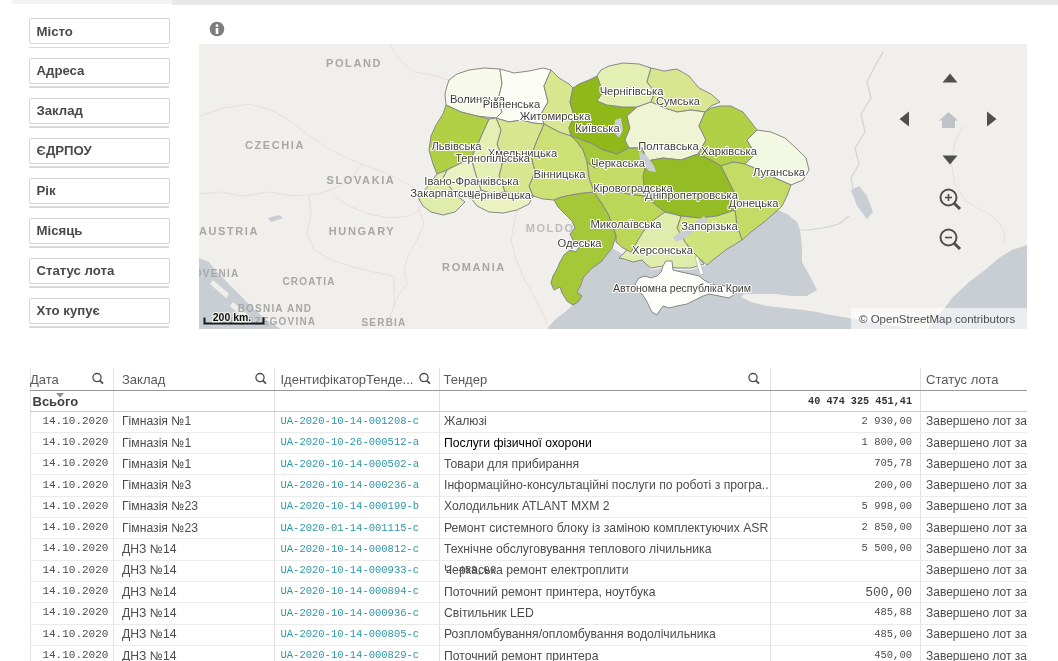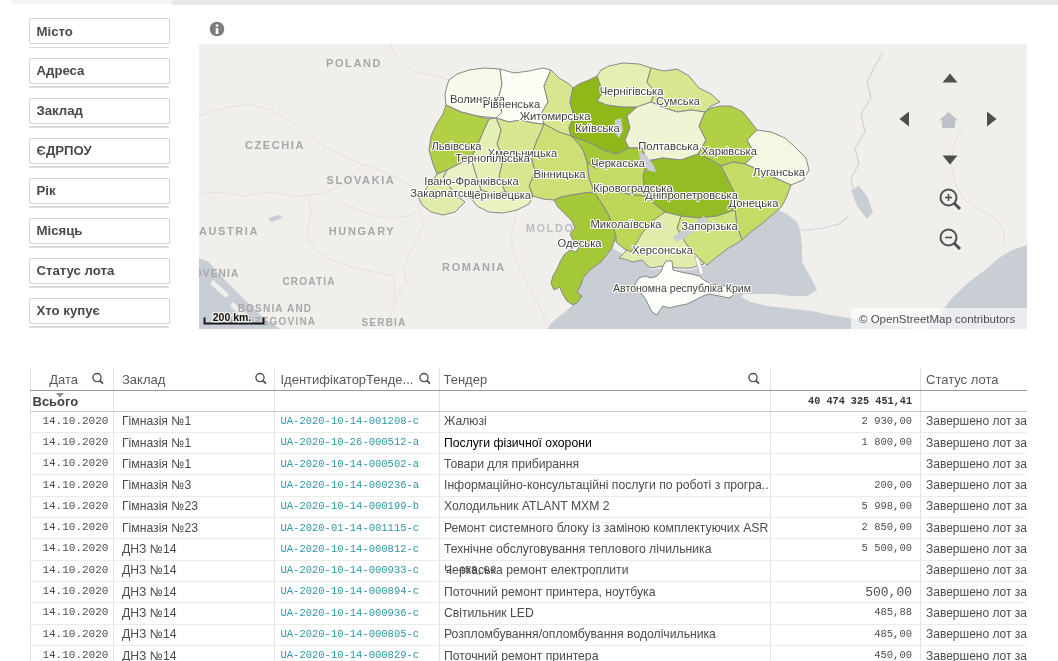--- a/index.html
+++ b/index.html
@@ -156,21 +156,21 @@
 <div style="position:absolute;left:0;top:85.1px;width:997px;height:1px;background:#ebebeb"></div>
 <div style="position:absolute;left:0;top:106.4px;width:997px;height:1px;background:#ebebeb"></div>
 <div style="position:absolute;left:0;top:127.7px;width:997px;height:1px;background:#ebebeb"></div>
 <div style="position:absolute;left:0;top:149px;width:997px;height:1px;background:#ebebeb"></div>
 <div style="position:absolute;left:0;top:170.3px;width:997px;height:1px;background:#ebebeb"></div>
 <div style="position:absolute;left:0;top:191.6px;width:997px;height:1px;background:#ebebeb"></div>
 <div style="position:absolute;left:0;top:212.9px;width:997px;height:1px;background:#ebebeb"></div>
 <div style="position:absolute;left:0;top:234.2px;width:997px;height:1px;background:#ebebeb"></div>
 <div style="position:absolute;left:0;top:255.5px;width:997px;height:1px;background:#ebebeb"></div>
 <div style="position:absolute;left:0;top:276.8px;width:997px;height:1px;background:#ebebeb"></div>
-<div style="position:absolute;top:3.5px;font-size:13px;color:#595959;white-space:nowrap;left:0;width:48px;text-align:right">Дата</div>
+<div style="position:absolute;top:3.5px;font-size:13px;color:#595959;white-space:nowrap;left:0;width:48px;">Дата</div>
 <div style="position:absolute;top:3.5px;font-size:13px;color:#595959;white-space:nowrap;left:92px">Заклад</div>
 <div style="position:absolute;top:3.5px;font-size:13px;color:#595959;white-space:nowrap;left:250.5px">ІдентифікаторТенде...</div>
 <div style="position:absolute;top:3.5px;font-size:13px;color:#595959;white-space:nowrap;left:413.5px">Тендер</div>
 <div style="position:absolute;top:3.5px;font-size:13px;color:#595959;white-space:nowrap;left:896px">Статус лота</div>
 <svg width="14" height="14" style="position:absolute;left:61px;top:4.2px" viewBox="0 0 14 14">
       <circle cx="6" cy="5.6" r="4.1" fill="none" stroke="#4c4c4c" stroke-width="1.3"></circle>
       <line x1="8.9" y1="8.6" x2="12" y2="11.7" stroke="#4c4c4c" stroke-width="1.8"></line>
     </svg>
 <svg width="14" height="14" style="position:absolute;left:224px;top:4.2px" viewBox="0 0 14 14">
       <circle cx="6" cy="5.6" r="4.1" fill="none" stroke="#4c4c4c" stroke-width="1.3"></circle>
@@ -203,20 +203,21 @@
 <div style="position:absolute;left:250.5px;top:3.6px;font-family:'Liberation Mono',monospace;font-size:10.5px;color:#2d96a6;white-space:nowrap">UA-2020-10-26-000512-a</div>
 <div style="position:absolute;left:414px;top:2.8px;width:325px;font-size:12.2px;color:#000000;white-space:nowrap;overflow:hidden">Послуги фізичної охорони</div>
 <div style="position:absolute;left:0;top:3.2px;width:882px;text-align:right;font-family:'Liberation Mono',monospace;font-size:10.5px;color:#4d4d4d">1 800,00</div>
 <div style="position:absolute;left:896px;top:2.8px;width:101px;font-size:12px;color:#4c4c4c;white-space:nowrap;overflow:hidden">Завершено лот закупівлі</div>
 </div>
 <div style="position:absolute;left:0;top:86.1px;width:997px;height:21.3px">
 <div style="position:absolute;left:0;top:3.2px;width:78.4px;text-align:right;font-family:'Liberation Mono',monospace;font-size:11px;color:#4d4d4d">14.10.2020</div>
 <div style="position:absolute;left:92px;top:2.8px;font-size:12.2px;color:#4c4c4c;white-space:nowrap">Гімназія №1</div>
 <div style="position:absolute;left:250.5px;top:3.6px;font-family:'Liberation Mono',monospace;font-size:10.5px;color:#2d96a6;white-space:nowrap">UA-2020-10-14-000502-a</div>
 <div style="position:absolute;left:414px;top:2.8px;width:325px;font-size:12.2px;color:#4c4c4c;white-space:nowrap;overflow:hidden">Товари для прибирання</div>
+<div style="position:absolute;left:0;top:3.2px;width:882px;text-align:right;font-family:'Liberation Mono',monospace;font-size:10.5px;color:#4d4d4d">705,78</div>
 <div style="position:absolute;left:896px;top:2.8px;width:101px;font-size:12px;color:#4c4c4c;white-space:nowrap;overflow:hidden">Завершено лот закупівлі</div>
 </div>
 <div style="position:absolute;left:0;top:107.4px;width:997px;height:21.3px">
 <div style="position:absolute;left:0;top:3.2px;width:78.4px;text-align:right;font-family:'Liberation Mono',monospace;font-size:11px;color:#4d4d4d">14.10.2020</div>
 <div style="position:absolute;left:92px;top:2.8px;font-size:12.2px;color:#4c4c4c;white-space:nowrap">Гімназія №3</div>
 <div style="position:absolute;left:250.5px;top:3.6px;font-family:'Liberation Mono',monospace;font-size:10.5px;color:#2d96a6;white-space:nowrap">UA-2020-10-14-000236-a</div>
 <div style="position:absolute;left:414px;top:2.8px;width:325px;font-size:12.2px;color:#4c4c4c;white-space:nowrap;overflow:hidden">Інформаційно-консультаційні послуги по роботі з програ...</div>
 <div style="position:absolute;left:0;top:3.2px;width:882px;text-align:right;font-family:'Liberation Mono',monospace;font-size:10.5px;color:#4d4d4d">200,00</div>
 <div style="position:absolute;left:896px;top:2.8px;width:101px;font-size:12px;color:#4c4c4c;white-space:nowrap;overflow:hidden">Завершено лот закупівлі</div>
 </div>

